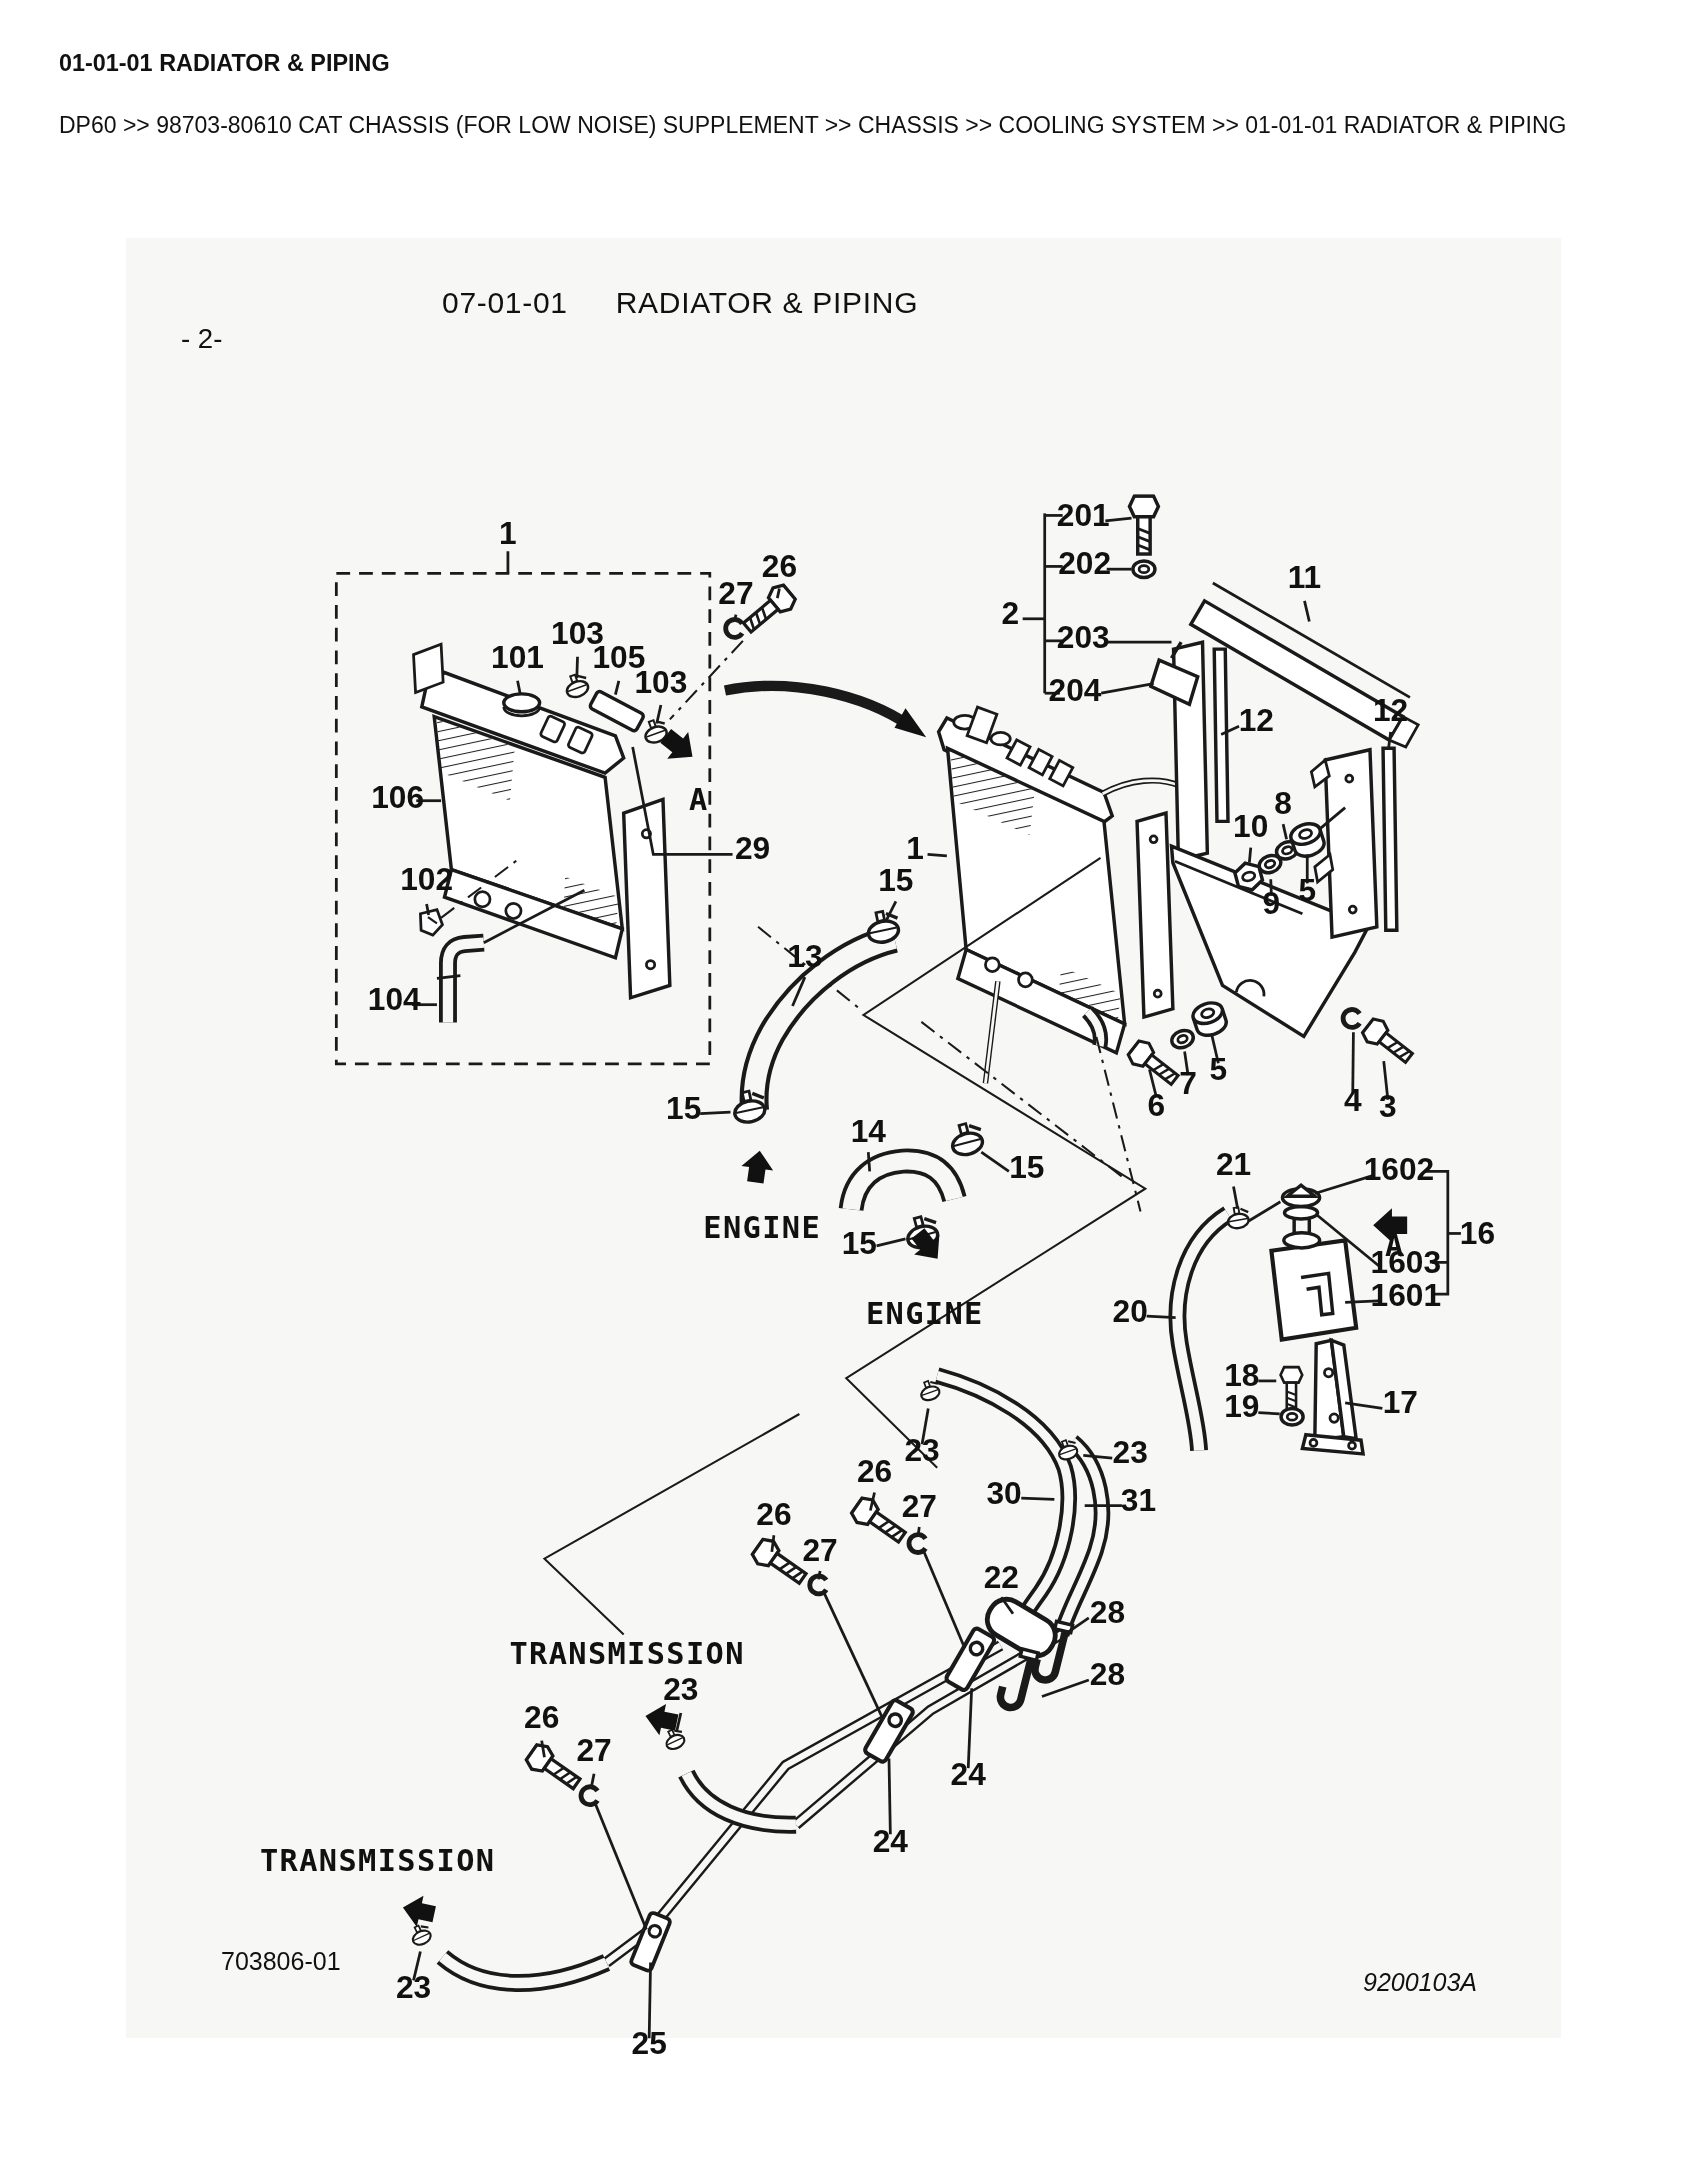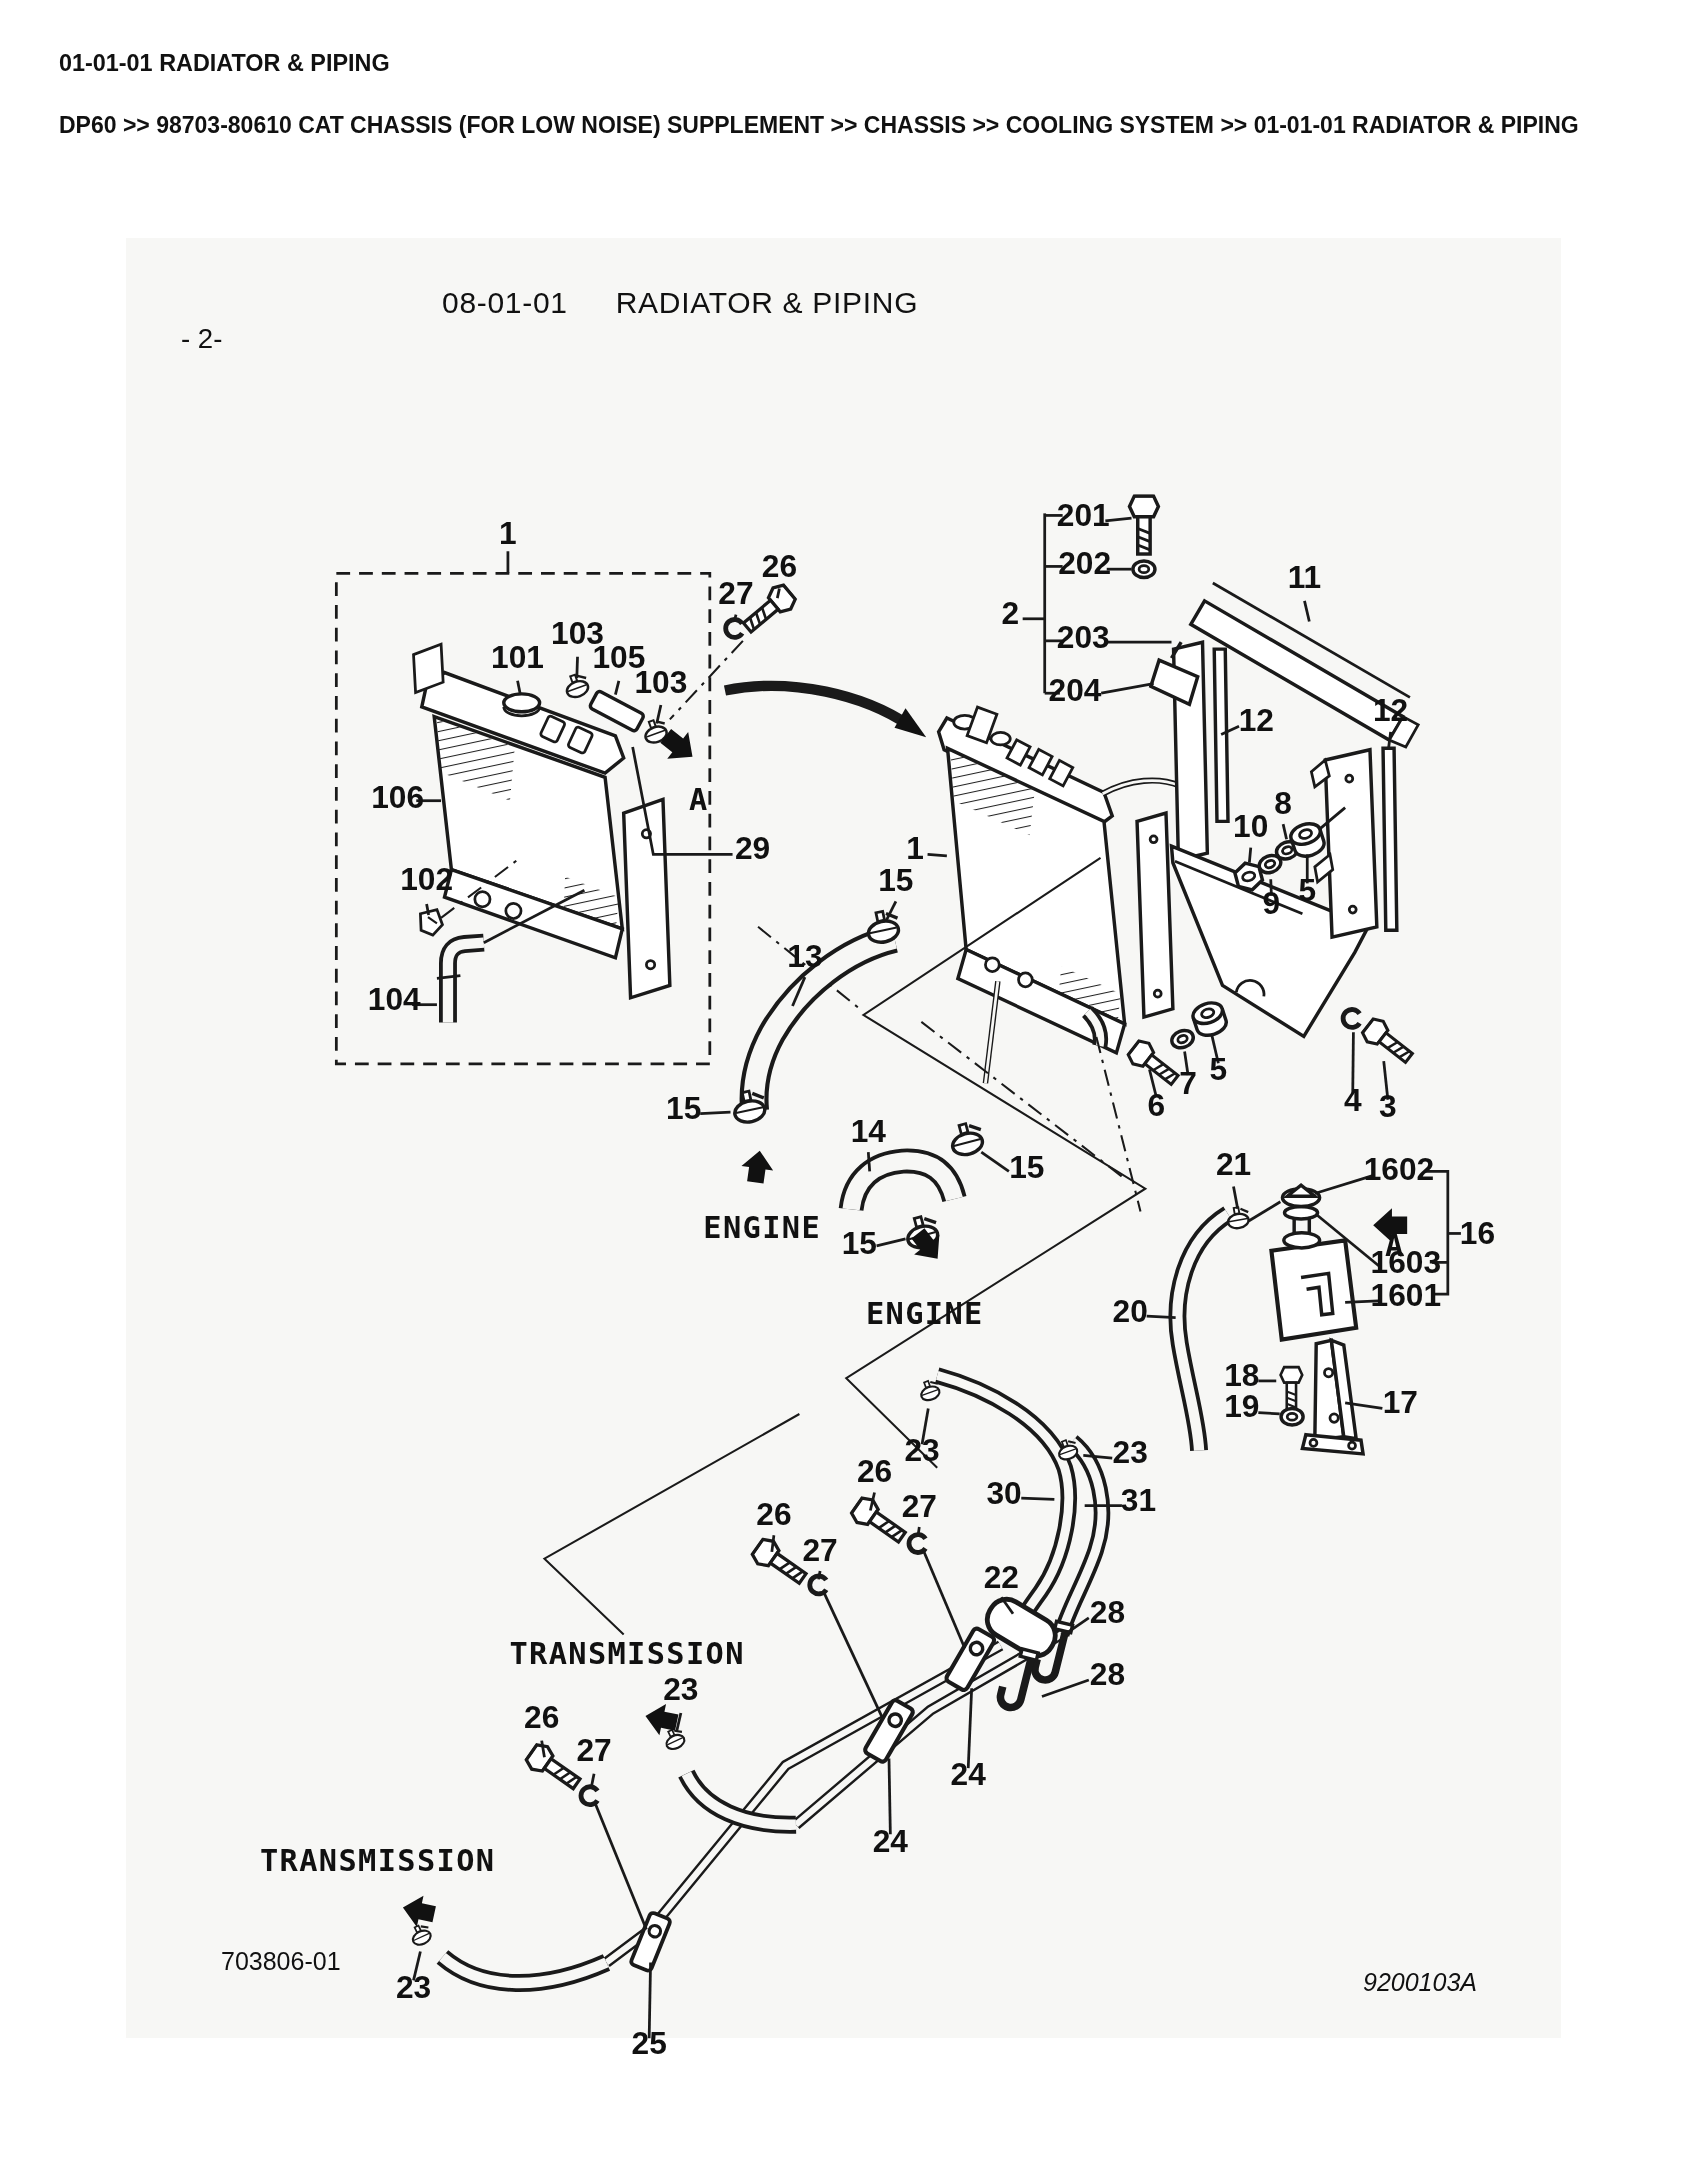--- a/index.html
+++ b/index.html
@@ -1,18 +1,18 @@
 <!DOCTYPE html>
 <html style="font-size:11px"><head>
 <meta charset="utf-8">
 <style>
   html,body{margin:0;padding:0;background:#ffffff;}
   body{width:1687px;height:2183px;position:relative;font-family:"Liberation Sans",sans-serif;color:#111;}
   .hdr1{position:absolute;left:59px;top:50px;font-size:23.4px;font-weight:bold;}
-  .crumb{position:absolute;left:59px;top:109px;width:1585px;font-size:23px;font-weight:bold;line-height:1.45;}
+  .crumb{position:absolute;left:59px;top:109px;width:1585px;font-size:23px;font-weight:normal;line-height:1.45;}
   .frame{position:absolute;left:126px;top:238px;width:1435px;height:1800px;background:#f7f7f5;}
   .dtitle{position:absolute;left:442px;top:286px;font-size:30px;letter-spacing:0.7px;}
   .dtitle .gap{display:inline-block;width:48px;}
   .pgind{position:absolute;left:181px;top:323px;font-size:27.6px;}
   .fleft{position:absolute;left:221px;top:1947px;font-size:25px;}
   .fright{position:absolute;left:1363px;top:1968px;font-size:25px;font-style:italic;}
   svg{position:absolute;left:0;top:0;}
   svg text{fill:#111;}
   text.num{font:700 46px "Liberation Sans",sans-serif;text-anchor:middle;}
   text.mono{font:700 44px "DejaVu Sans Mono",monospace;text-anchor:middle;letter-spacing:2px;}
@@ -21,21 +21,21 @@
   .dd{stroke:#1a1a1a;stroke-width:3;fill:none;stroke-dasharray:24 10 5 10;}
   .dbox{stroke:#1a1a1a;stroke-width:4;fill:none;stroke-dasharray:20 13;}
   .w{fill:#ffffff;}
 </style>
 </head>
 <body>
 
 <div class="hdr1">01-01-01 RADIATOR &amp; PIPING</div>
 <div class="crumb">DP60 &gt;&gt; 98703-80610 CAT CHASSIS (FOR LOW NOISE) SUPPLEMENT &gt;&gt; CHASSIS &gt;&gt; COOLING SYSTEM &gt;&gt; 01-01-01 RADIATOR &amp; PIPING</div>
 <div class="frame"></div>
-<div class="dtitle"><span>08-01-01</span><span class="gap"></span><span>RADIATOR &amp; PIPING</span></div>
+<div class="dtitle"><span>07-01-01</span><span class="gap"></span><span>RADIATOR &amp; PIPING</span></div>
 <div class="pgind">-  2-</div>
 <div class="fleft">703806-01</div>
 <div class="fright">9200103A</div>
 
 <svg width="1687" height="2183" viewBox="0 0 2448 3168">
 <defs>
   <pattern id="h" width="13" height="13" patternUnits="userSpaceOnUse" patternTransform="rotate(78)">
     <line x1="0" y1="0" x2="0" y2="13" stroke="#222" stroke-width="3"></line>
   </pattern>
   <g id="clamp">

